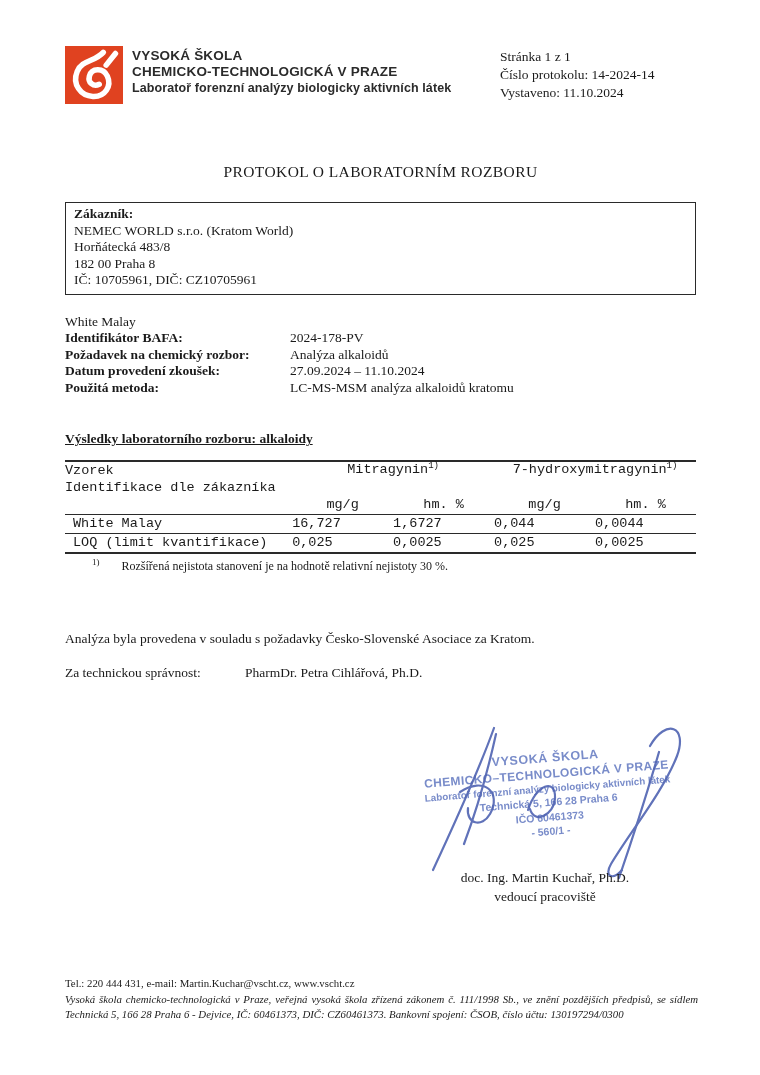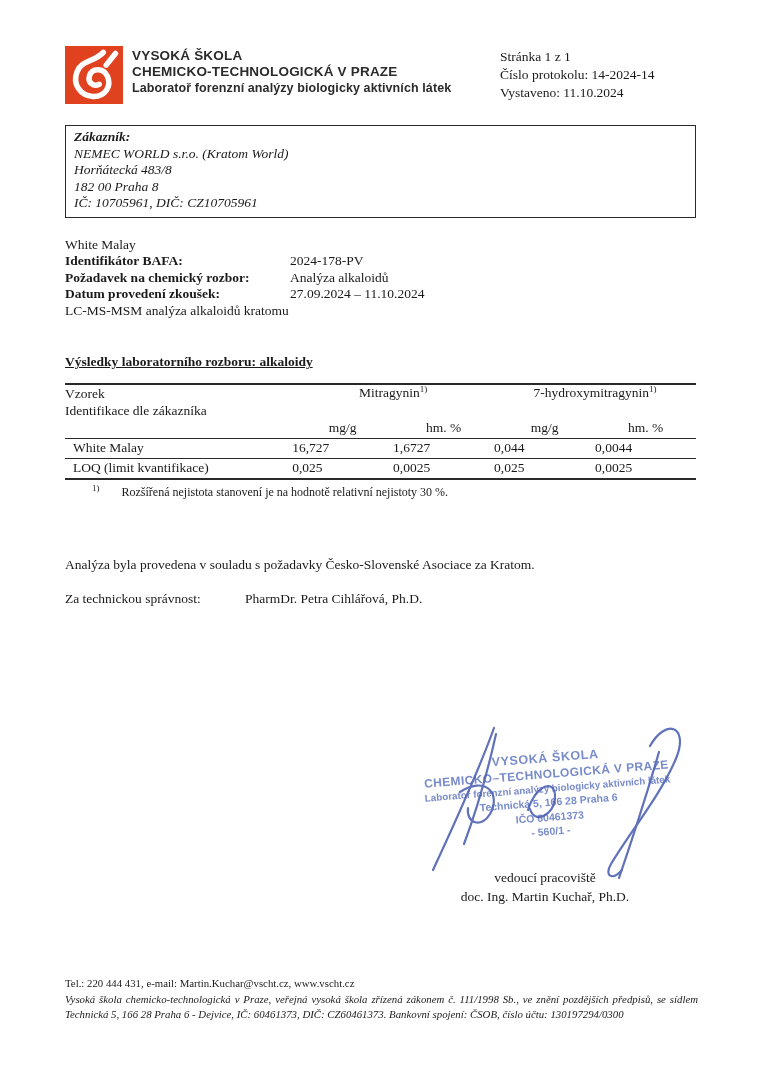--- a/index.html
+++ b/index.html
@@ -37,21 +37,20 @@
     letter-spacing: .4px;
   }
 
   
   .customer-box {
     margin-top: 21px;
     border: 1.4px solid #2a2a2a;
     padding: 3px 8px 5px 8px;
     font-size: 13.5px;
     line-height: 16.5px;
-    font-style: italic;
   }
   .customer-box .cb-label { font-weight: 700; }
 
   
   .id-section { margin-top: 19px; font-size: 13.5px; line-height: 16.5px; }
   .id-row { display: flex; }
   .id-label { font-weight: 700; width: 225px; flex: 0 0 auto; }
 
   
   .results-heading {
@@ -59,20 +58,21 @@
     font-size: 13.5px; font-weight: 700;
     text-decoration: underline;
   }
   table.results {
     margin-top: 13px;
     width: 100%;
     border-collapse: collapse;
     font-size: 13.5px;
     border-top: 2px solid #2a2a2a;
     border-bottom: 2px solid #2a2a2a;
+    font-family: Liberation Mono, monospace;
   }
   table.results td { vertical-align: top; padding: 0; }
   td.sample-head { width: 36%; padding: 4px 0 2px 8px; line-height: 17px; }
   td.group-head { text-align: center; padding-top: 7px; }
   tr.units-row td { text-align: center; padding: 1px 0 2px 0; border-bottom: 1.4px solid #2a2a2a; }
   tr.units-row td:first-child { border-bottom: 1.4px solid #2a2a2a; }
   tr.data-row td { padding: 1px 0 2px 0; }
   tr.data-row td.sample-cell { text-align: left; padding-left: 8px; }
   tr.data-row + tr.data-row td { border-top: 1.2px solid #2a2a2a; }
   sup.fn { font-size: 9px; vertical-align: super; line-height: 0; }
@@ -133,20 +133,21 @@
           <div class="bl3">Laboratoř forenzní analýzy biologicky aktivních látek</div>
         </div>
       </div>
       <div class="meta">
         <div>Stránka 1 z 1</div>
         <div>Číslo protokolu: 14-2024-14</div>
         <div>Vystaveno: 11.10.2024</div>
       </div>
     </div>
 
+    <div class="doc-title">PROTOKOL O LABORATORNÍM ROZBORU</div>
 
     <div class="customer-box">
       <div class="cb-label">Zákazník:</div>
       <div>NEMEC WORLD s.r.o. (Kratom World)</div>
       <div>Horňátecká 483/8</div>
       <div>182 00 Praha 8</div>
       <div>IČ: 10705961, DIČ: CZ10705961</div>
     </div>
 
     <div class="id-section">
@@ -159,20 +160,21 @@
       </div>
       <div class="id-row">
         <span class="id-label">Požadavek na chemický rozbor:</span>
         <span>Analýza alkaloidů</span>
       </div>
       <div class="id-row">
         <span class="id-label">Datum provedení zkoušek:</span>
         <span>27.09.2024 – 11.10.2024</span>
       </div>
       <div class="id-row">
+        <span class="id-label">Použitá metoda:</span>
         <span>LC-MS-MSM analýza alkaloidů kratomu</span>
       </div>
     </div>
 
     <div class="results-heading">Výsledky laboratorního rozboru: alkaloidy</div>
 
     <table class="results">
       <colgroup>
         <col style="width:36%">
           <col style="width:16%">
@@ -240,21 +242,21 @@
       <path d="M35,158 C55,115 82,55 96,16"></path>
       <path d="M98,22 C90,58 78,100 66,132"></path>
       <path d="M62,80 C86,64 104,80 92,102 C84,116 68,112 70,96"></path>
       <path d="M130,98 C138,72 158,66 157,86 C156,104 136,112 132,97"></path>
       <path d="M252,34 C268,6 290,14 279,44 C265,80 232,120 213,152 C206,164 214,169 224,158"></path>
       <path d="M261,40 C250,78 234,128 221,166"></path>
     </g>
   </svg>
 
   <div class="signer">
+    <div>doc. Ing. Martin Kuchař, Ph.D.</div>
     <div>vedoucí pracoviště</div>
-    <div>doc. Ing. Martin Kuchař, Ph.D.</div>
   </div>
 
   <div class="footer">
     <div class="contact">Tel.: 220 444 431, e-mail: Martin.Kuchar@vscht.cz, www.vscht.cz</div>
     <div class="legal">Vysoká škola chemicko-technologická v Praze, veřejná vysoká škola zřízená zákonem č. 111/1998 Sb., ve znění pozdějších předpisů, se sídlem Technická 5, 166 28  Praha 6 - Dejvice, IČ: 60461373, DIČ: CZ60461373. Bankovní spojení: ČSOB, číslo účtu: 130197294/0300</div>
   </div>
 </div>
 
 </body></html>

